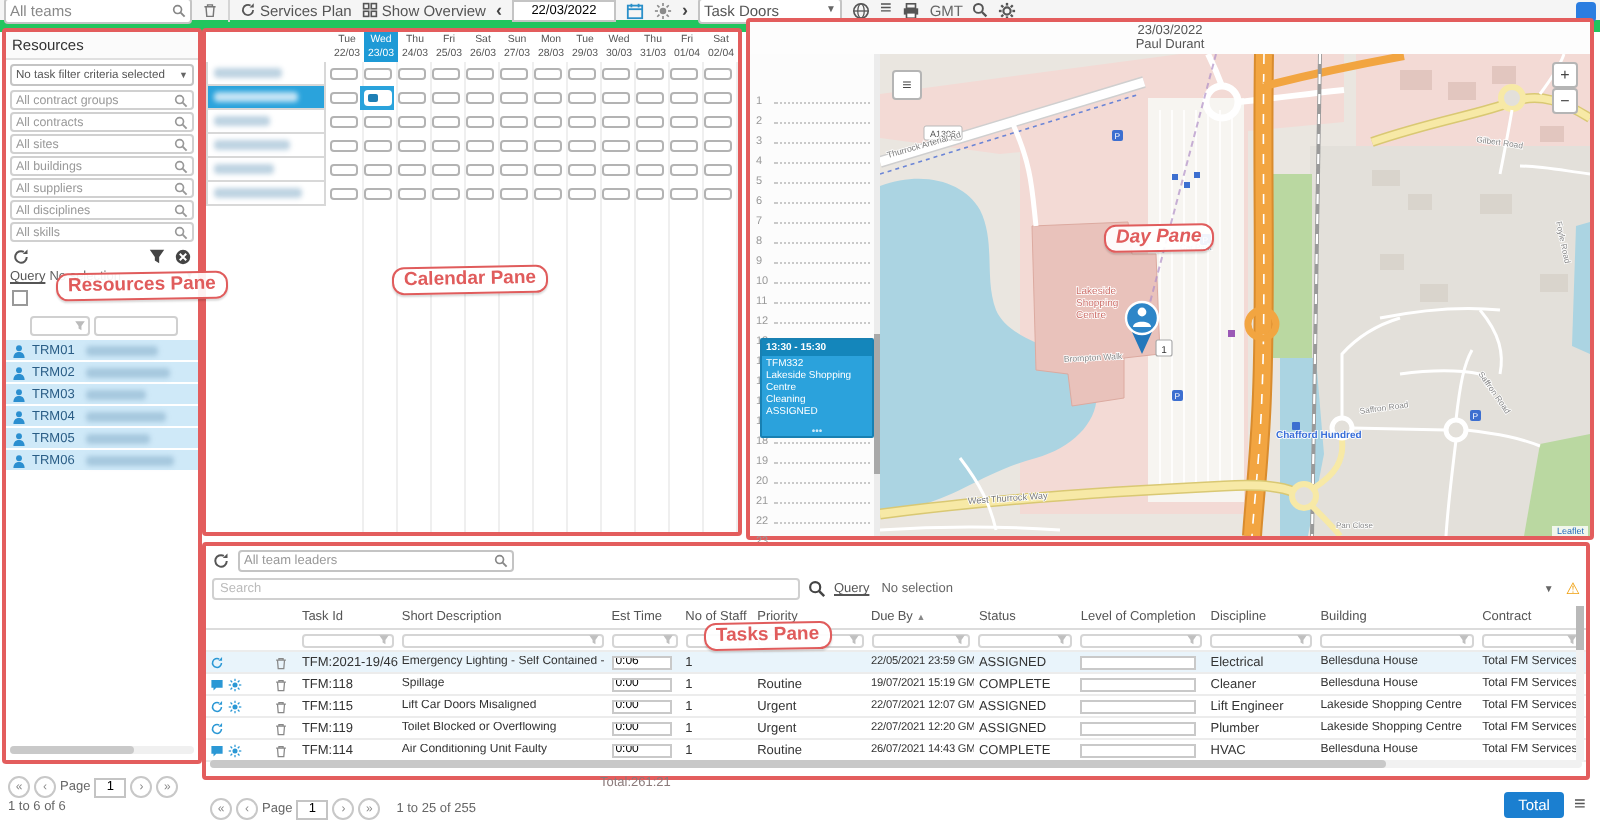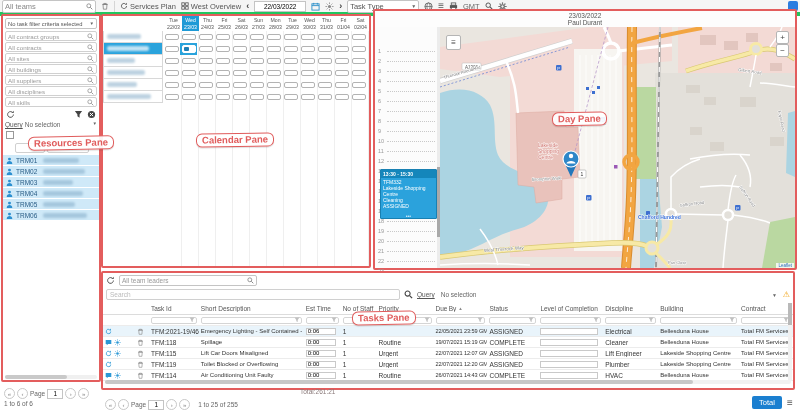--- a/index.html
+++ b/index.html
@@ -1,19 +1,19 @@
 <!DOCTYPE html>
 <html><head>
 <meta charset="utf-8">
 <style>
   html,body{margin:0;padding:0;background:#fff;}
   #app{position:relative;width:800px;height:412px;background:#fff;font-family:"Liberation Sans",sans-serif;overflow:hidden;color:#333;}
   .abs{position:absolute;}
   
-  #toolbar{left:0;top:0;width:800px;height:16px;background:#f5f5f5;border-bottom:4px solid #22c55e;display:flex;align-items:center;gap:5px;padding-left:2px;font-size:7.5px;color:#555;box-sizing:border-box;}
+  #toolbar{left:0;top:0;width:800px;height:16px;background:#f5f5f5;border-bottom:6px solid #22c55e;display:flex;align-items:center;gap:5px;padding-left:2px;font-size:7.5px;color:#555;box-sizing:border-box;}
   .tb-input{display:flex;align-items:center;justify-content:space-between;background:#fff;border:1px solid #c4c4c4;border-radius:2px;height:11px;padding:0 2px;color:#888;}
   .tb-sep{width:1px;height:11px;background:#d5d5d5;}
   .tb-item{display:flex;align-items:center;gap:2px;cursor:pointer;white-space:nowrap;}
   .chev{font-weight:bold;color:#444;font-size:9px;line-height:9px;cursor:pointer;}
   .tb-select{display:flex;align-items:center;justify-content:space-between;background:#fff;border:1px solid #c4c4c4;border-radius:2px;height:11px;width:66px;padding:0 2px;color:#555;}
   .icon{display:inline-flex;align-items:center;justify-content:center;}
   .icon svg{display:block;}
   #chat-widget{right:2px;top:1px;width:10px;height:10px;background:#2b7de0;border-radius:2px;}
   
   .frame{border:2px solid #e35d5d;border-radius:2px;box-sizing:border-box;background:#fff;}
@@ -136,21 +136,21 @@
       <span class="icon" style="color:#555;width:8px;height:8px;">
           <svg viewBox="0 0 10 10" width="100%" height="100%">
             <g fill="none" stroke="currentColor" stroke-width="1">
               <rect x="1" y="1" width="3.2" height="3.2"></rect>
               <rect x="5.8" y="1" width="3.2" height="3.2"></rect>
               <rect x="1" y="5.8" width="3.2" height="3.2"></rect>
               <rect x="5.8" y="5.8" width="3.2" height="3.2"></rect>
             </g>
           </svg>
         </span>
-      <span>West Overview</span>
+      <span>Show Overview</span>
     </span>
     <span class="chev">‹</span>
     <input class="pinput" style="width: 50px; height: 9px;" value="22/03/2022">
     <span class="icon" style="color:#2a8fc9;width:9px;height:9px;">
         <svg viewBox="0 0 10 10" width="100%" height="100%">
           <rect x="1" y="2" width="8" height="7" fill="none" stroke="currentColor" stroke-width="1"></rect>
           <line x1="1" y1="4" x2="9" y2="4" stroke="currentColor" stroke-width="1"></line>
           <line x1="3" y1="1" x2="3" y2="3" stroke="currentColor" stroke-width="1"></line>
           <line x1="7" y1="1" x2="7" y2="3" stroke="currentColor" stroke-width="1"></line>
         </svg>
@@ -165,21 +165,21 @@
             <line x1="7.8" y1="5" x2="9.5" y2="5"></line>
             <line x1="1.8" y1="1.8" x2="3" y2="3"></line>
             <line x1="7" y1="7" x2="8.2" y2="8.2"></line>
             <line x1="8.2" y1="1.8" x2="7" y2="3"></line>
             <line x1="3" y1="7" x2="1.8" y2="8.2"></line>
           </g>
         </svg>
       </span>
     <span class="chev">›</span>
     <span class="tb-select">
-      <span>Task Type</span>
+      <span>Task Doors</span>
       <span style="font-size:5px;color:#666;">▼</span>
     </span>
     <span class="icon" style="color:#555;width:9px;height:9px;">
         <svg viewBox="0 0 10 10" width="100%" height="100%">
           <circle cx="5" cy="5" r="4" fill="none" stroke="currentColor" stroke-width="0.9"></circle>
           <ellipse cx="5" cy="5" rx="1.8" ry="4" fill="none" stroke="currentColor" stroke-width="0.7"></ellipse>
           <line x1="1" y1="5" x2="9" y2="5" stroke="currentColor" stroke-width="0.7"></line>
         </svg>
       </span>
     <span style="font-size:10px;color:#555;line-height:8px;">≡</span>
@@ -210,20 +210,21 @@
             <line x1="8.2" y1="1.8" x2="7.1" y2="2.9"></line>
             <line x1="2.9" y1="7.1" x2="1.8" y2="8.2"></line>
           </g>
         </svg>
       </span>
   </div>
   <div id="chat-widget" class="abs"></div>
 
   <div id="resources" class="abs frame">
     <div class="inner">
+      <div class="rp-title">Resources</div>
       <div class="rp-drop">
         <span>No task filter criteria selected</span>
         <span style="font-size:4.5px;color:#666;">▼</span>
       </div>
       <div id="rp-filters">
           <div class="rp-filter">
             <span>All contract groups</span>
             <span class="icon" style="width: 7px; height: 7px; color: rgb(153, 153, 153);">
               <svg viewBox="0 0 10 10" width="100%" height="100%">
                 <circle cx="4" cy="4" r="2.8" fill="none" stroke="currentColor" stroke-width="1.2"></circle>
@@ -1319,15 +1320,15 @@
     <span class="pbtn">›</span>
     <span class="pbtn">»</span>
     <span style="margin-left:6px;">1 to 25 of 255</span>
   </div>
 
   <button id="save-btn" class="abs">Total</button>
   <span id="menu-icon" class="abs">≡</span>
 
   <div class="note" style="left:28px;top:136px;">Resources Pane</div>
   <div class="note" style="left:196px;top:133px;">Calendar Pane</div>
-  <div class="note" style="left:552px;top:112px;">Day Pane</div>
+  <div class="note" style="left:552px;top:112px;font-style:italic;">Day Pane</div>
   <div class="note" style="left:352px;top:311px;">Tasks Pane</div>
 </div>
 
 </body></html>

